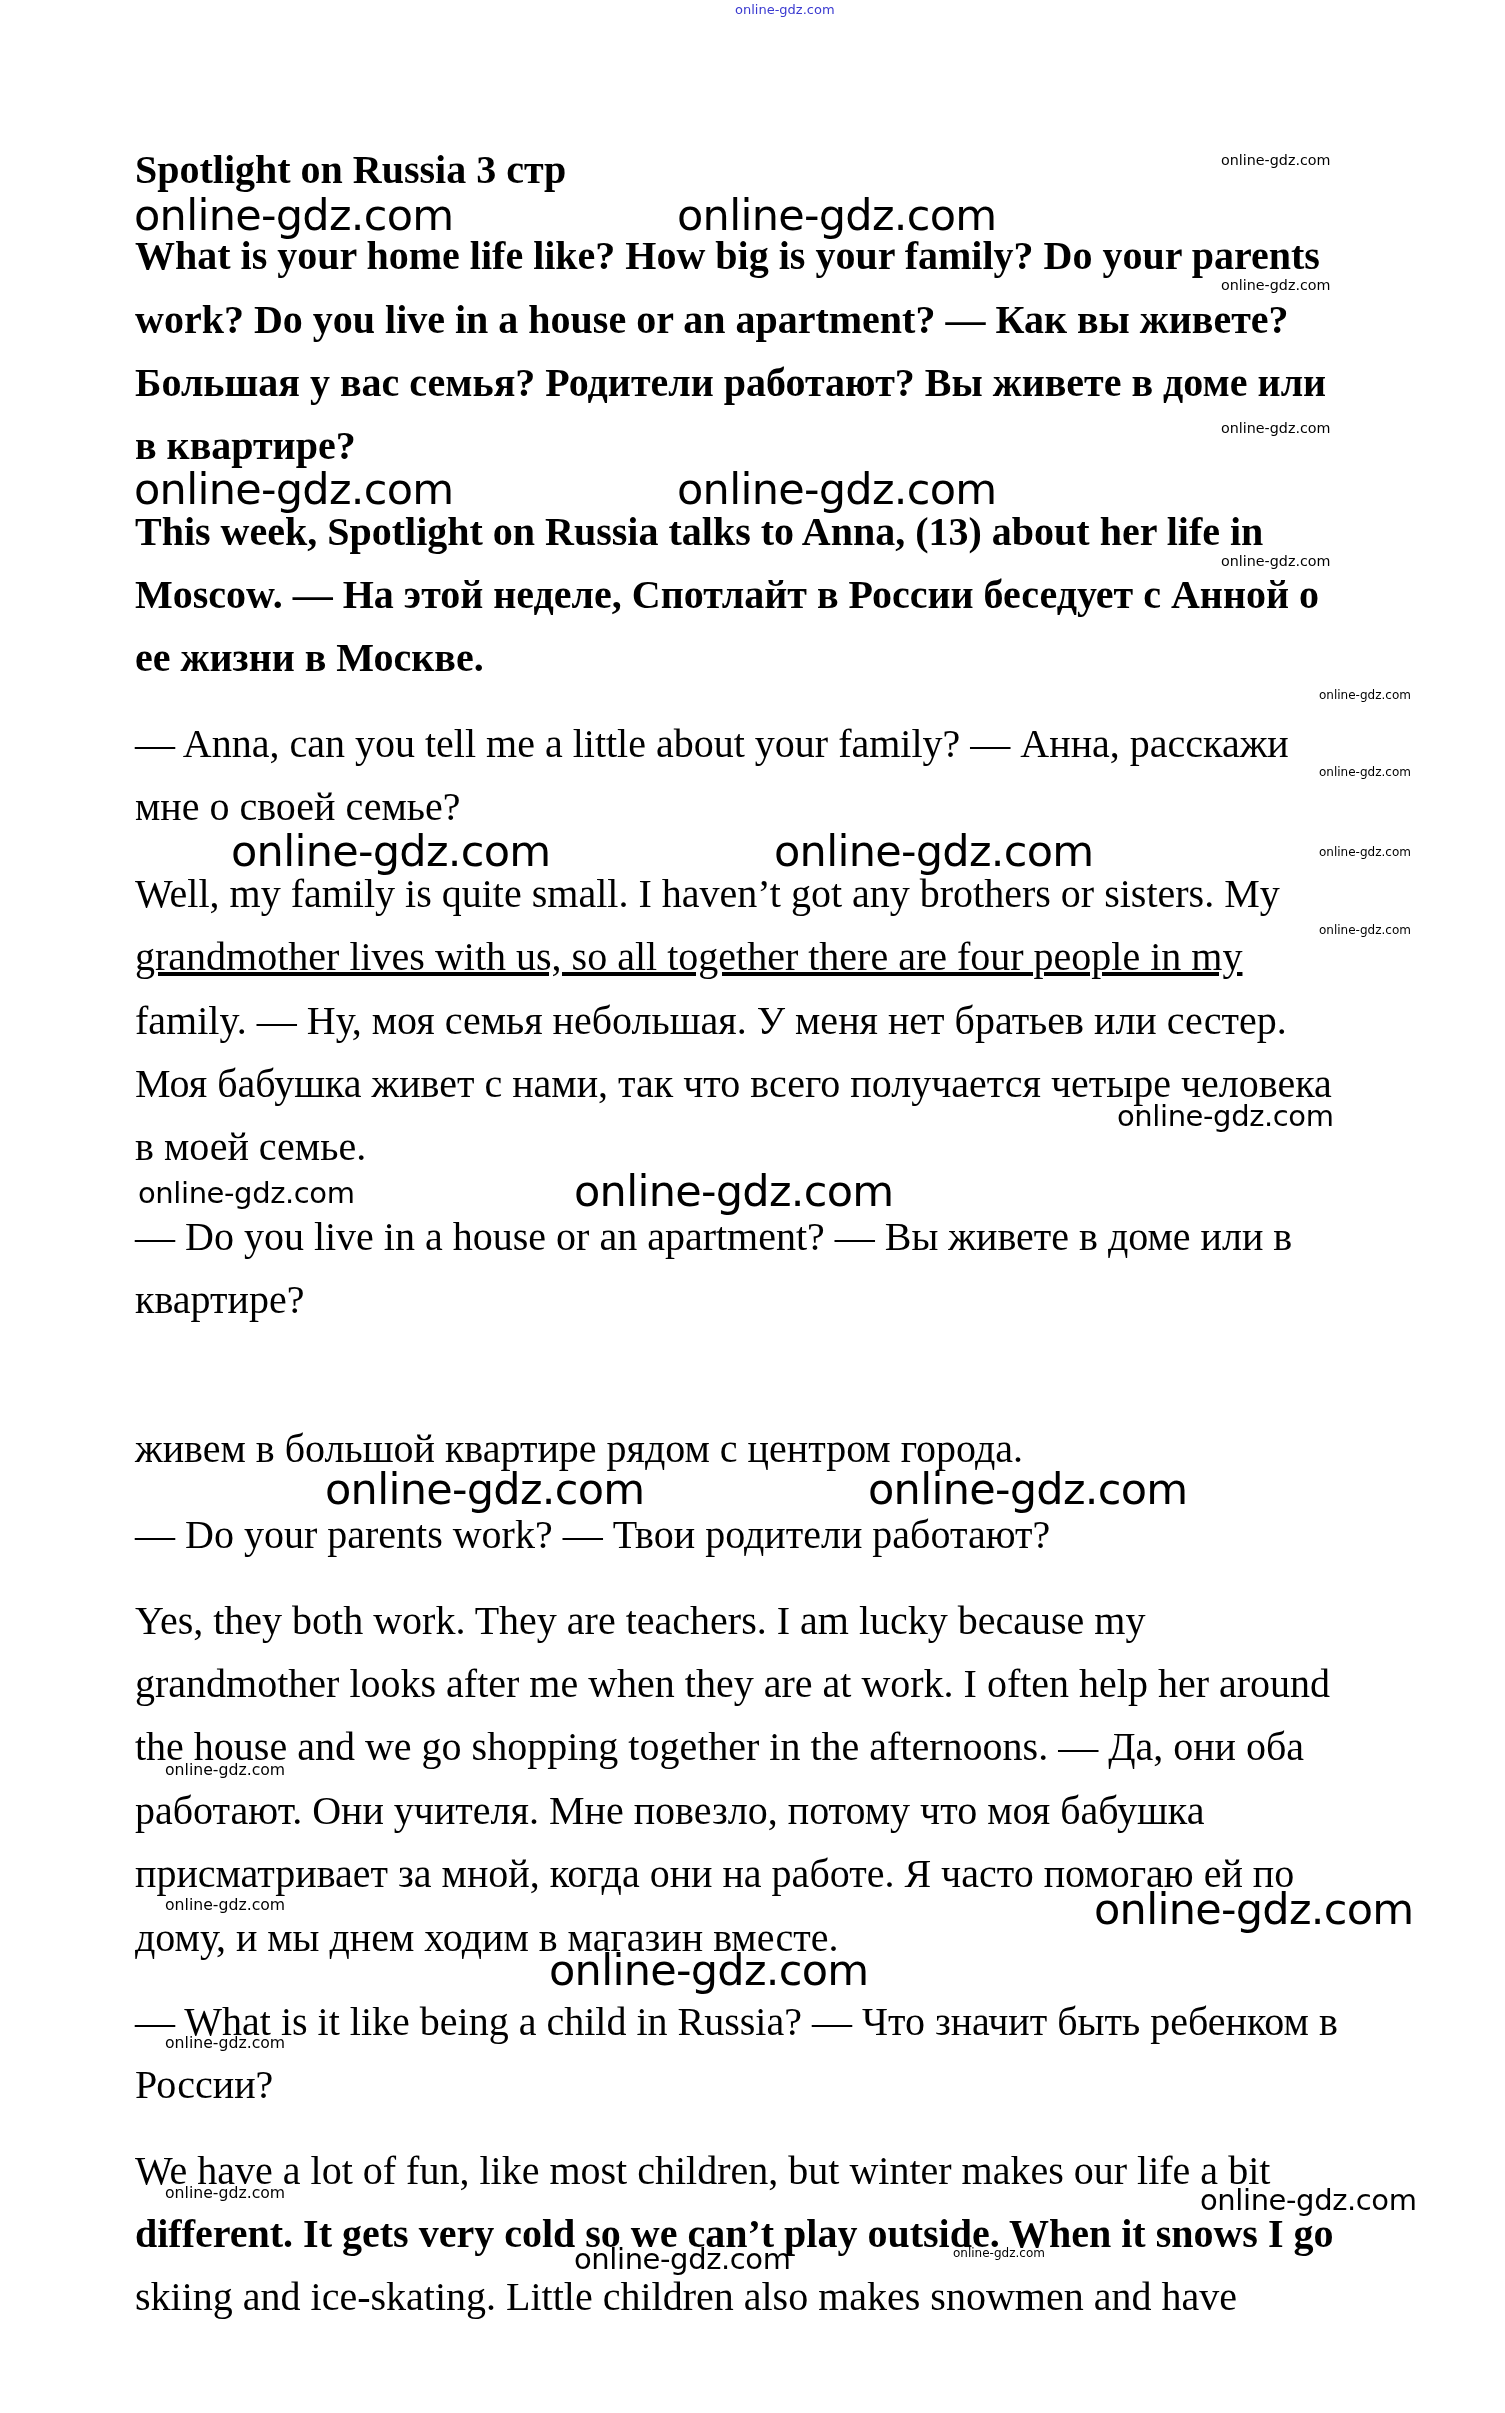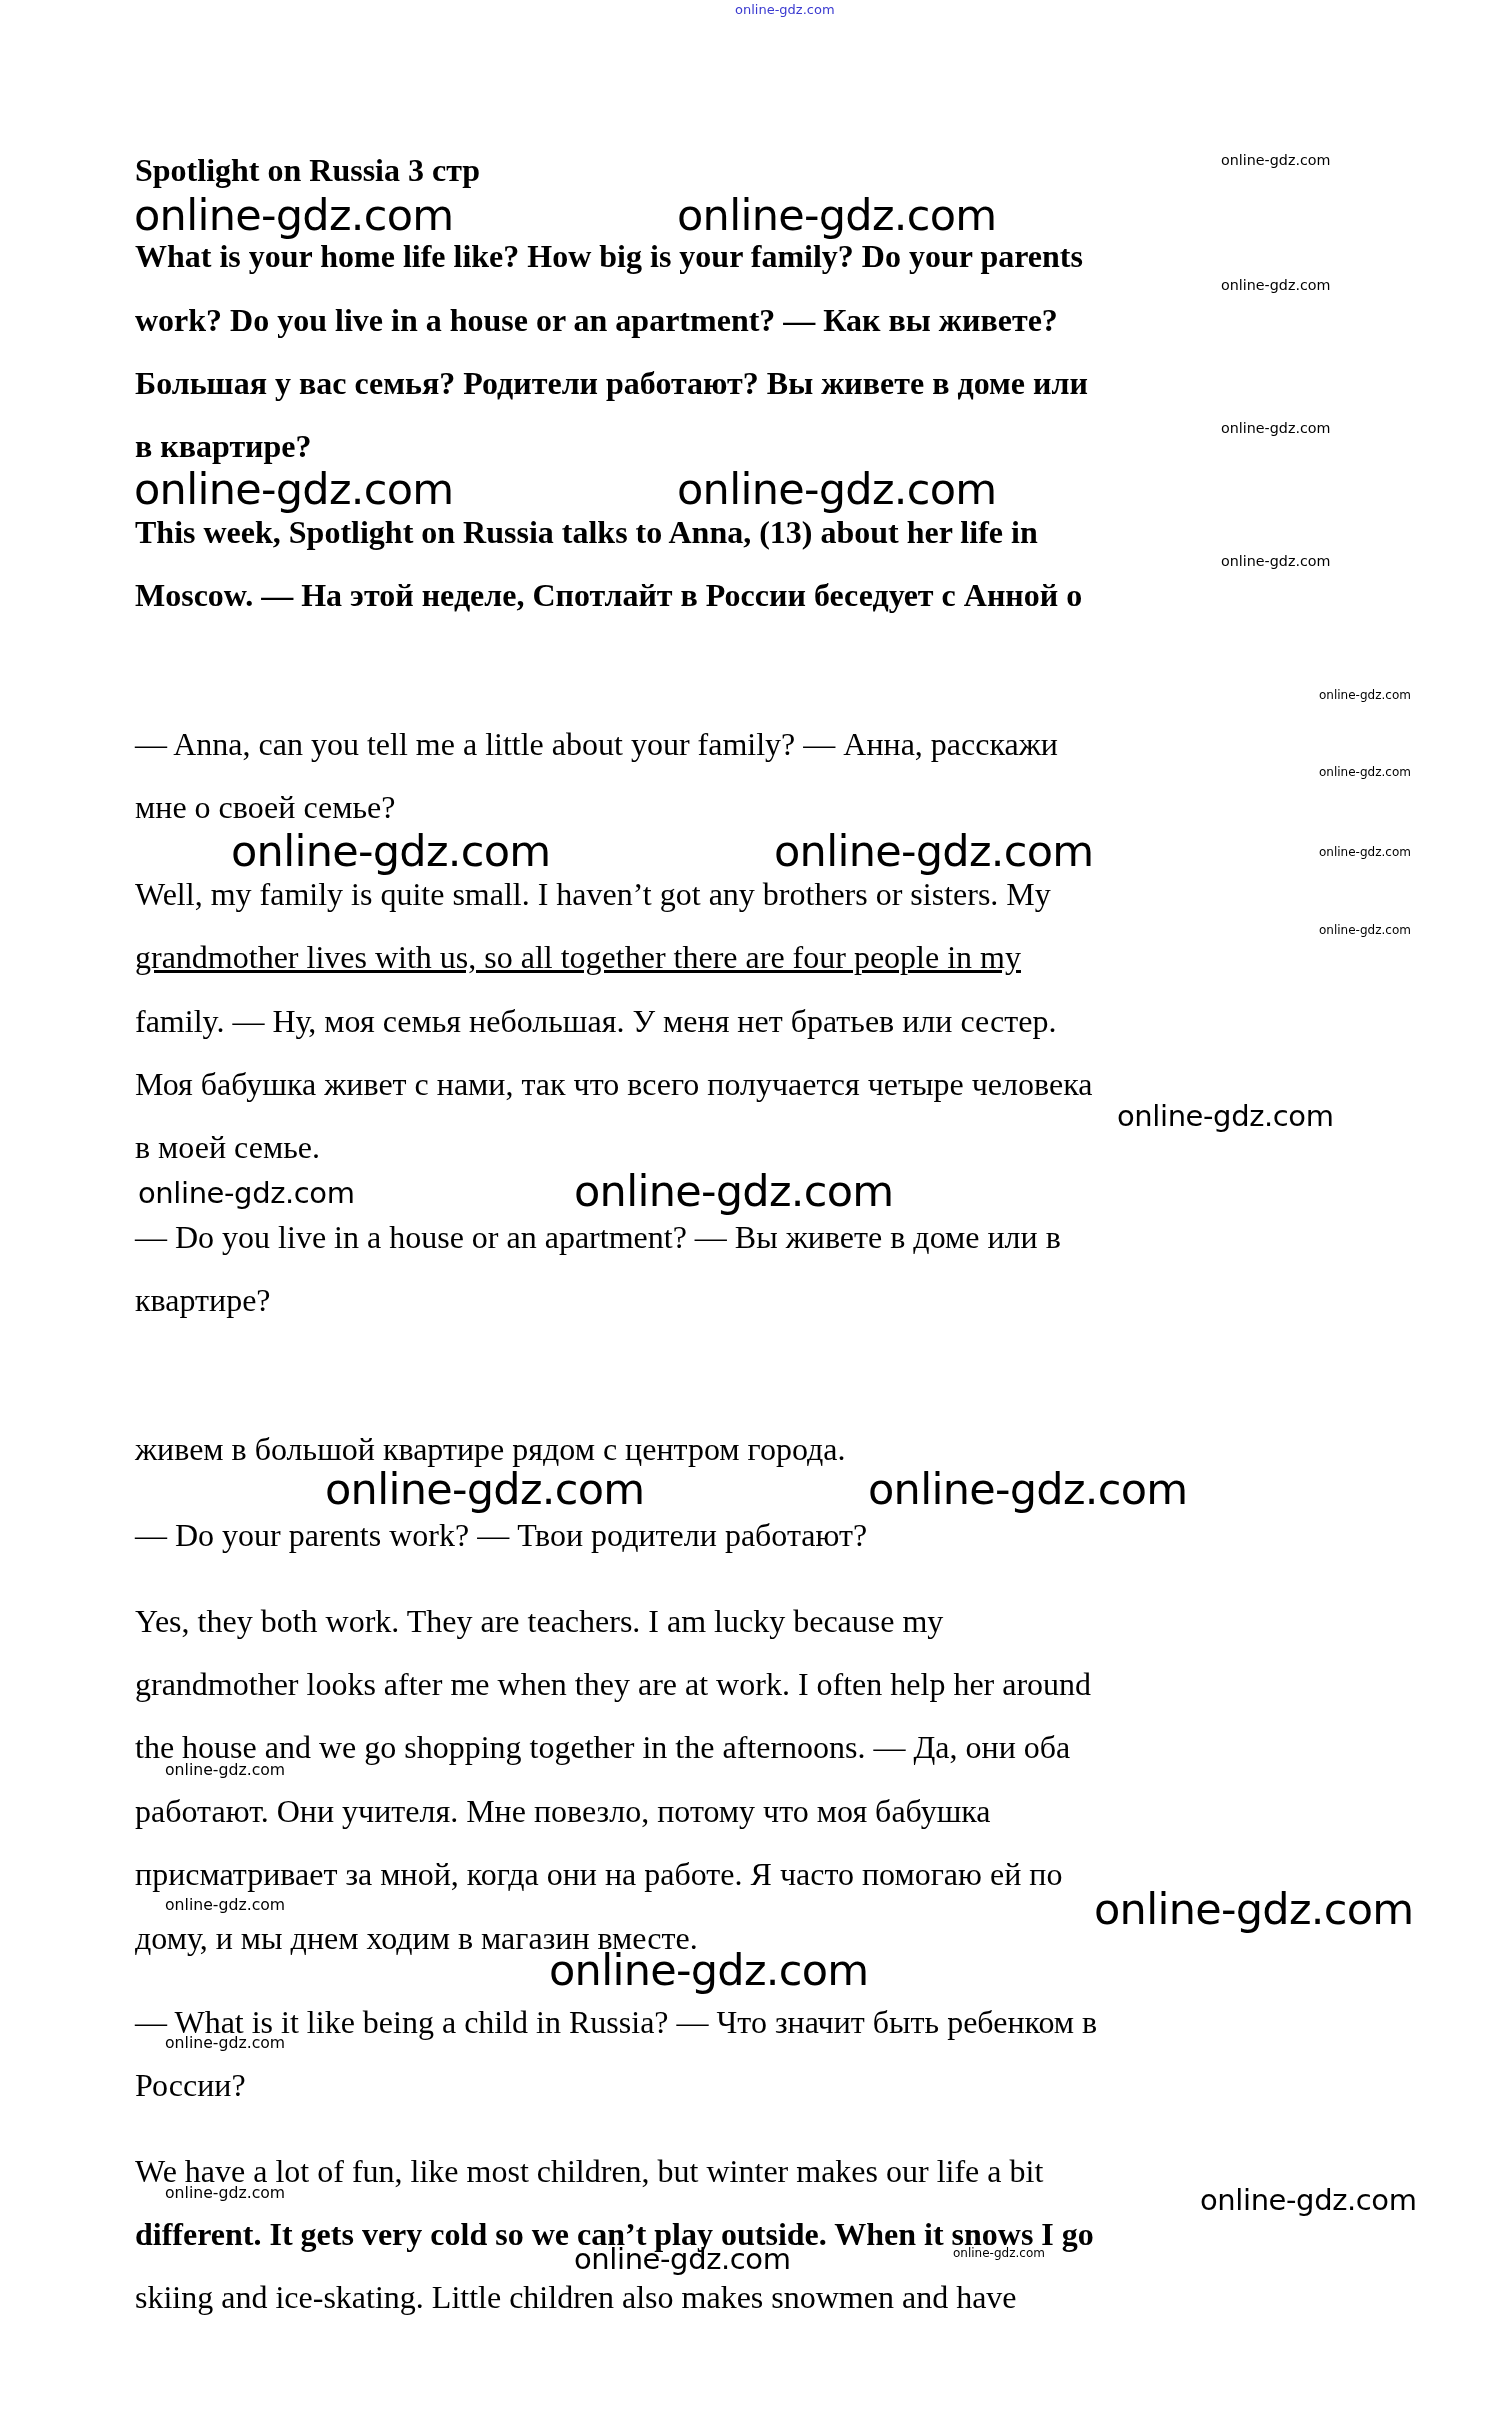--- a/index.html
+++ b/index.html
@@ -17,21 +17,21 @@
     }
     .page {
       position: absolute;
       left: 16px; top: 0;
       width: 1505px;
       height: 2413px;
     }
     .line {
       position: absolute;
       left: 119px;
-      font-size: 32px;
+      font-size: 40px;
       line-height: 46px;
       white-space: nowrap;
     }
     .bold { font-weight: bold; }
     .wm {
       position: absolute;
       font-family: "DejaVu Sans", "Liberation Sans", sans-serif;
       white-space: nowrap;
       color: #000000;
     }
@@ -63,20 +63,21 @@
   <div class="line bold" style="top:360px;">Большая у вас семья? Родители работают? Вы живете в доме или</div>
   <div class="wm wm-small" style="left:1205px; top:420px;">online-gdz.com</div>
   <div class="line bold" style="top:423px;">в квартире?</div>
 
   <div class="wm wm-big" style="left:118px; top:466px;">online-gdz.com</div>
   <div class="wm wm-big" style="left:661px; top:466px;">online-gdz.com</div>
 
   <div class="line bold" style="top:509px;">This week, Spotlight on Russia talks to Anna, (13) about her life in</div>
   <div class="wm wm-small" style="left:1205px; top:553px;">online-gdz.com</div>
   <div class="line bold" style="top:572px;">Moscow. — На этой неделе, Спотлайт в России беседует с Анной о</div>
+  <div class="line bold" style="top:635px;">ее жизни в Москве.</div>
   <div class="wm wm-small" style="left:1303px; top:687px; font-size:12px;">online-gdz.com</div>
 
   <div class="line" style="top:721px;">— Anna, can you tell me a little about your family? — Анна, расскажи</div>
   <div class="wm wm-small" style="left:1303px; top:764px; font-size:12px;">online-gdz.com</div>
   <div class="line" style="top:784px;">мне о своей семье?</div>
 
   <div class="wm wm-big" style="left:215px; top:828px;">online-gdz.com</div>
   <div class="wm wm-big" style="left:758px; top:828px;">online-gdz.com</div>
   <div class="wm wm-small" style="left:1303px; top:844px; font-size:12px;">online-gdz.com</div>
 

